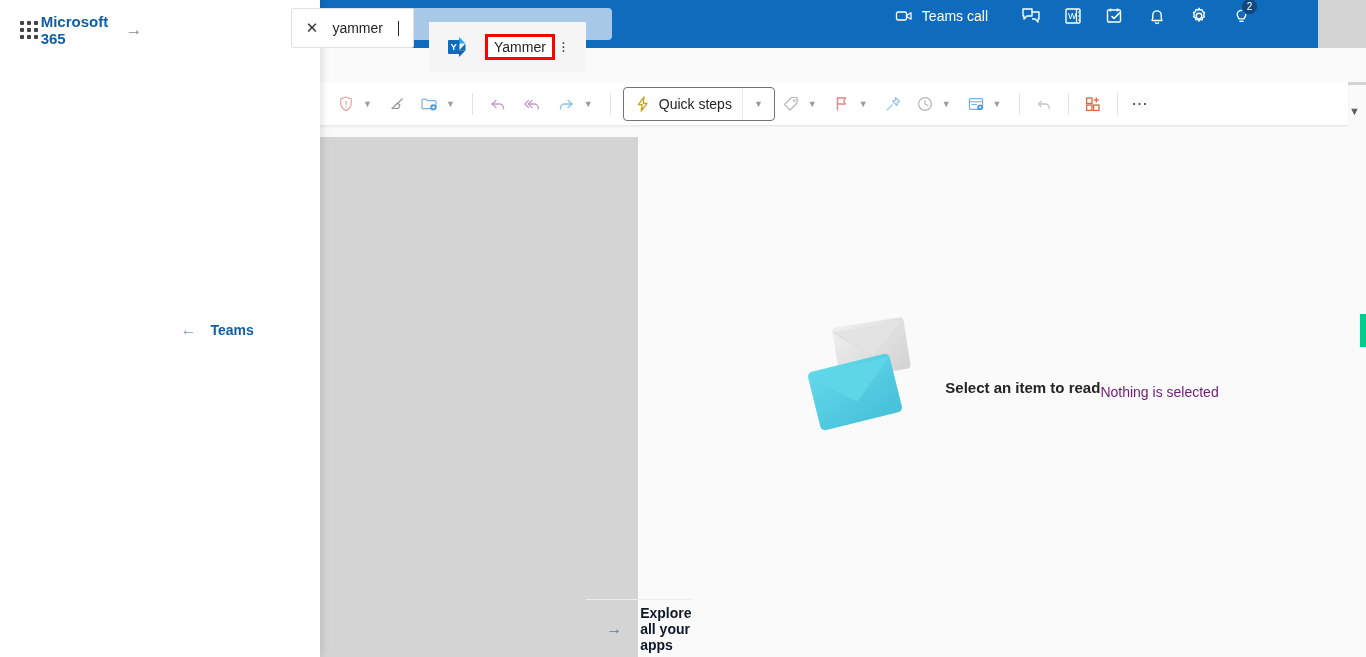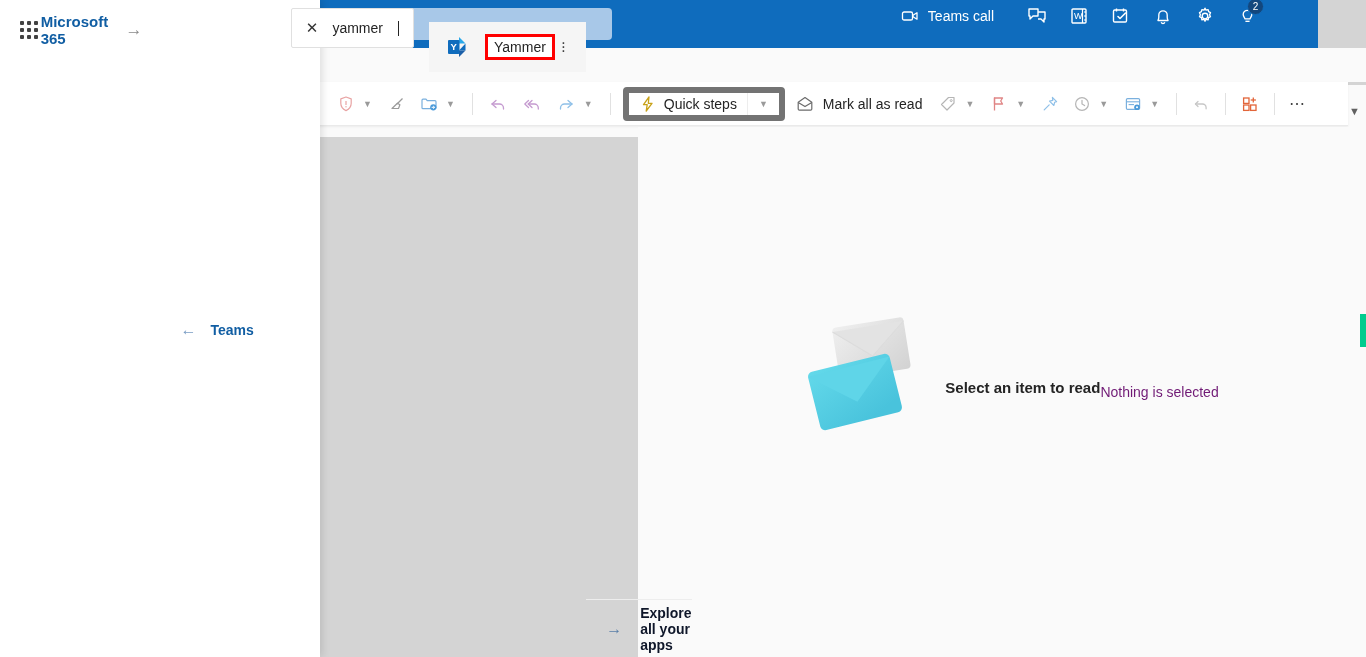--- a/index.html
+++ b/index.html
@@ -19,21 +19,21 @@
   .ow-header-rest {
     position: absolute; left: 1318px; top: 0; width: 48px; height: 48px;
     background: #d4d4d4;
   }
   .ow-search {
     position: absolute; left: 268px; top: 8px; width: 344px; height: 32px;
     background: #a8c8e8; border-radius: 4px; display: flex; align-items: center;
     padding-left: 34px; color: #1b3a57; font-size: 14px;
   }
   .ow-header-right {
-    position: absolute; right: 50px; top: 0; height: 32px;
+    position: absolute; right: 56px; top: 0; height: 32px;
     display: flex; align-items: center; gap: 0px;
   }
   .hdr-btn {
     height: 48px; min-width: 40px; display: flex; align-items: center;
     justify-content: center; color: #ffffff; gap: 8px; padding: 0 10px;
     font-size: 14px; position: relative;
   }
   .hdr-btn.teams { padding-right: 22px; }
   .hdr-badge {
     position: absolute; top: 6px; right: 4px;
@@ -61,21 +61,21 @@
     box-shadow: 0 1px 2px rgba(0,0,0,0.06);
   }
   .rb-item {
     display: flex; align-items: center; height: 32px;
     padding: 0 6px; border-radius: 4px; color: #424242; font-size: 14px; gap: 4px;
   }
   .rb-caret { color: #9a9a9a; font-size: 9px; padding: 0 3px; }
   .rb-div { width: 1px; height: 22px; background: #e1e1e1; margin: 0 8px; }
   .rb-quicksteps {
     display: flex; align-items: center; height: 34px;
-    border: 6px solid #737373; border-radius: 4px; margin-left: 4px;
+    border: 1px solid #737373; border-radius: 4px; margin-left: 4px;
   }
   .rb-qs-main { display: flex; align-items: center; gap: 7px; padding: 0 10px; font-size: 14px; color: #242424; }
   .rb-qs-split { border-left: 1px solid #ededed; padding: 0 8px; height: 100%; display: flex; align-items: center; }
   .rb-markread { display: flex; align-items: center; gap: 8px; padding: 0 10px; font-size: 14px; color: #242424; height: 32px; }
   .ribbon-collapse {
     position: absolute; right: 6px; top: 105px; color: #616161; font-size: 11px;
   }
 
   
   .msglist-grey {
@@ -318,29 +318,20 @@
             <path d="M10 2 L4.5 9.6 H8.2 L7.2 16 L13 8.3 H9.3 Z" fill="none" stroke="#c8a21a" stroke-width="1.3" stroke-linejoin="round"></path>
           </svg>
         </span>
         <span>Quick steps</span>
       </div>
       <div class="rb-qs-split">
         <span class="rb-caret">▼</span>
       </div>
     </div>
 
-    <div class="rb-markread">
-      <span>
-        <svg width="20" height="20" viewBox="0 0 20 20">
-          <path d="M3.2 8.2 L10 3.6 L16.8 8.2 V15a1.2 1.2 0 01-1.2 1.2H4.4A1.2 1.2 0 013.2 15z" fill="none" stroke="#6b6b6b" stroke-width="1.2" stroke-linejoin="round"></path>
-          <path d="M3.2 8.4 L10 12.6 L16.8 8.4" fill="none" stroke="#6b6b6b" stroke-width="1.2" stroke-linejoin="round"></path>
-        </svg>
-      </span>
-      <span>Mark all as read</span>
-    </div>
 
     <div class="rb-item">
       <span>
         <svg width="20" height="20" viewBox="0 0 20 20">
           <path d="M10.5 3.5H16v5.5l-7 7-5.5-5.5z" fill="none" stroke="#b5b5b5" stroke-width="1.2" stroke-linejoin="round"></path>
           <circle cx="13.2" cy="6.6" r="1" fill="none" stroke="#b5b5b5" stroke-width="1"></circle>
         </svg>
       </span>
       <span class="rb-caret">▼</span>
     </div>

